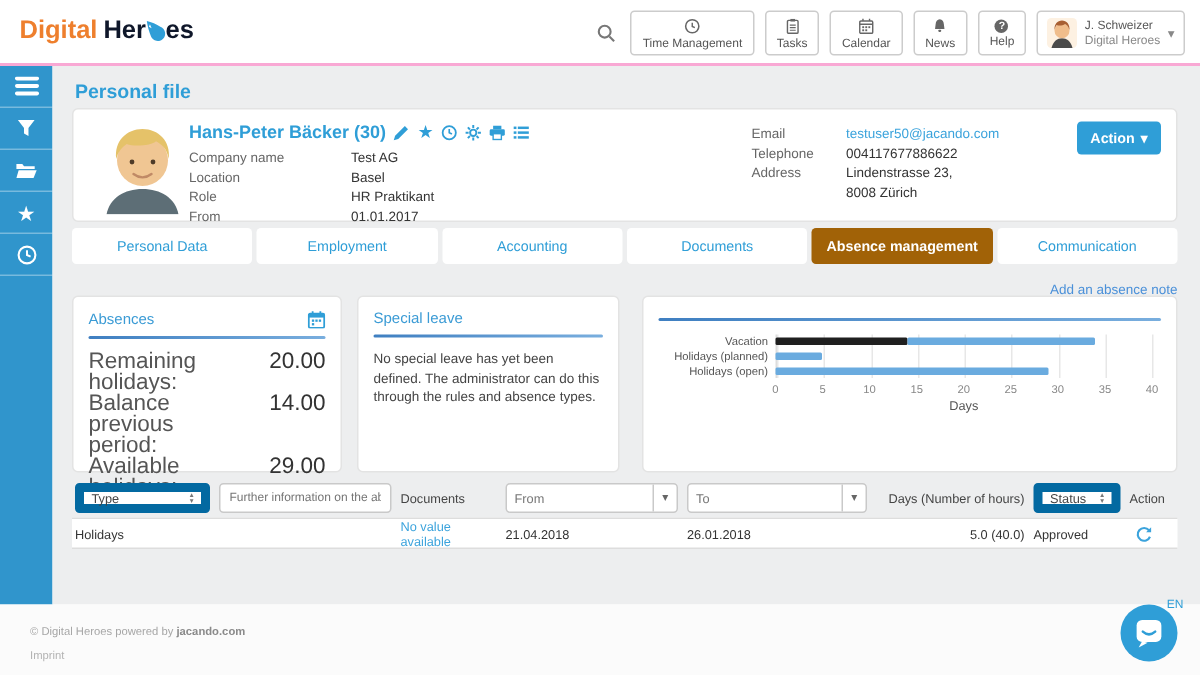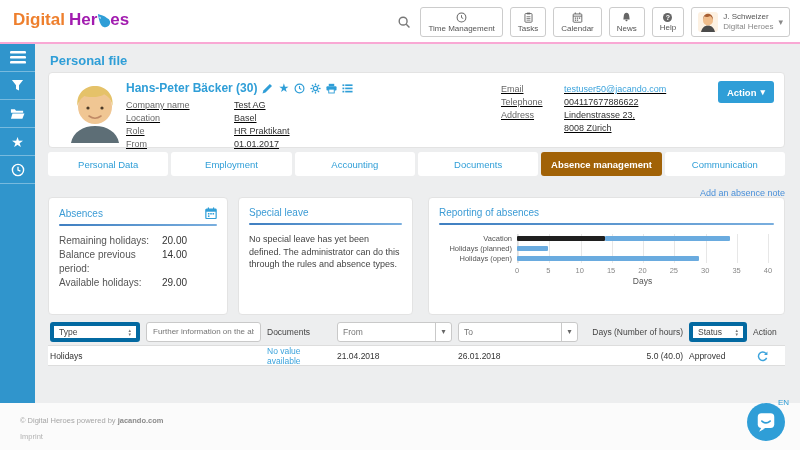--- a/index.html
+++ b/index.html
@@ -5,21 +5,21 @@
   * { margin:0; padding:0; box-sizing:border-box; }
   html,body { width:800px; height:450px; overflow:hidden; background:#fff;
     font-family:"Liberation Sans", sans-serif; }
   body { position:relative; }
 
   
   .header { position:absolute; top:0; left:0; width:800px; height:44px; background:#fff;
     border-bottom:2px solid #f9a8d4; z-index:5; }
   .logo { position:absolute; left:13px; top:10px; font-size:17px; font-weight:bold; display:flex; align-items:center; }
   .logo .p1 { color:#ee7f2d; margin-right:4px; }
-  .logo .p2 { color:#a21caf; }
+  .logo .p2 { color:#0f172a; }
   .logo .comet { width:15px; height:15px; margin:0 -1px; }
   .hnav { position:absolute; right:10px; top:7px; height:30px; display:flex; align-items:center; gap:7px; }
   .search-ic { width:14px; height:14px; margin-right:2px; cursor:pointer; }
   .hbtn { border:1px solid #ccc; border-radius:3px; background:#fff; height:30px; padding:3px 7px;
     display:flex; flex-direction:column; align-items:center; justify-content:center; gap:1px; cursor:pointer; }
   .hbtn .lbl { font-size:8px; color:#555; white-space:nowrap; }
   .help-circle { width:9px; height:9px; border-radius:50%; background:#666; color:#fff; font-size:7px;
     font-weight:bold; line-height:9px; text-align:center; }
   .uchip { border:1px solid #ccc; border-radius:3px; height:30px; padding:2px 6px; display:flex;
     align-items:center; gap:5px; cursor:pointer; }
@@ -37,21 +37,21 @@
   .content { position:absolute; left:35px; top:44px; width:765px; height:359px; background:#edeeef; }
   .page-title { position:absolute; left:15px; top:9px; color:#2f9ed7; font-size:13px; font-weight:bold; }
 
   .card { background:#fff; border:1px solid #e3e3e3; border-radius:4px; position:absolute; }
   .profile-card { left:13px; top:28px; width:737px; height:76px; }
   .avatar { position:absolute; left:14px; top:6px; width:64px; height:64px; border-radius:3px; overflow:hidden; }
   .pname-row { position:absolute; left:77px; top:8px; display:flex; align-items:center; gap:5px; }
   .pname { color:#2f9ed7; font-size:12px; font-weight:bold; }
   .pico { width:11px; height:11px; cursor:pointer; }
   .pstar { color:#2f9ed7; font-size:12px; line-height:11px; cursor:pointer; }
-  .fields { position:absolute; top:26px; font-size:9px; line-height:13px;text-decoration:underline; }
+  .fields { position:absolute; top:26px; font-size:9px; line-height:13px; }
   .f-left { left:77px; }
   .f-right { left:452px; top:10px; }
   .fields .row { display:flex; }
   .f-left .lab { width:108px; color:#666; }
   .f-right .lab { width:63px; color:#666; }
   .fields .val { color:#333; }
   .fields a.val { color:#3ba3dc; text-decoration:none; }
   .action-btn { position:absolute; right:10px; top:8px; height:22px; background:#2f9ed7; color:#fff;
     border:none; border-radius:3px; font-size:9.5px; font-weight:bold; padding:0 9px; cursor:pointer;
     display:flex; align-items:center; gap:4px; font-family:inherit; }
@@ -63,21 +63,21 @@
   .tab.active { background:#a16207; color:#fff; font-weight:bold; }
 
   .add-link { position:absolute; right:15px; top:144px; font-size:9px; color:#4a90d9; text-decoration:none; cursor:pointer; }
 
   .absences-card { left:13px; top:153px; width:180px; height:118px; padding:9px 10px; }
   .special-card { left:203px; top:153px; width:175px; height:118px; padding:9px 10px; }
   .report-card  { left:393px; top:153px; width:357px; height:118px; padding:9px 10px; }
   .card-title-row { display:flex; justify-content:space-between; align-items:center; }
   .card-title { color:#3b9bd5; font-size:10px; }
   .card-underline { height:2px; background:linear-gradient(90deg,#3f7fc1,#79aede); margin:5px 0 8px; border-radius:1px; }
-  .kv { display:flex; font-size:10px; line-height:14px; color:#555; }
+  .kv { display:flex; font-size:15px; line-height:14px; color:#555;justify-content:space-between; }
   .kv .k { width:103px; }
   .kv .v { color:#333; }
   .special-text { font-size:9px; color:#444; line-height:1.4; }
   .cal-ic { width:12px; height:12px; cursor:pointer; }
 
   
   .chart-area { position:relative; margin-top:2px; }
   .grid-overlay { position:absolute; left:78px; right:6px; top:1px; height:29px; border-left:1px solid #ddd; }
   .gridline { position:absolute; top:0; bottom:0; width:1px; background:#e7e7e7; }
   .chart-rows { position:relative; z-index:1; }
@@ -87,21 +87,21 @@
   .chart-bar { height:5px; border-radius:1px; }
   .chart-ticks { position:relative; margin:3px 6px 0 78px; height:9px; }
   .chart-ticks span { position:absolute; transform:translateX(-50%); font-size:7.5px; color:#888; }
   .chart-xlabel { margin:1px 6px 0 78px; text-align:center; font-size:8.5px; color:#555; }
 
   
   .abs-table { position:absolute; left:13px; top:274px; width:737px; font-size:8.5px; }
   .tgrid { display:grid; grid-template-columns:90px 115px 64px 115px 120px 1fr 58px 30px; column-gap:6px; align-items:center; }
   .filter-row { height:27px; padding:0 2px; }
   .colhead { color:#444; font-size:8.5px; }
-  .sel { background:#fff; border:4px solid #0369a1; border-radius:3px; height:20px; display:flex;
+  .sel { background:#fff; border:6px solid #0369a1; border-radius:3px; height:20px; display:flex;
     align-items:center; justify-content:space-between; padding:0 5px; color:#444; cursor:pointer; }
   .spinner { display:flex; flex-direction:column; color:#777; font-size:5px; line-height:4px; }
   .dinput { background:#fff; border:1px solid #c9c9c9; border-radius:3px; height:20px; display:flex; align-items:stretch; }
   .dinput input { border:none; outline:none; flex:1; min-width:0; font-size:8.5px; color:#444;
     padding:0 5px; font-family:inherit; background:transparent; }
   .dinput .dd { width:16px; border-left:1px solid #c9c9c9; display:flex; align-items:center;
     justify-content:center; cursor:pointer; color:#666; font-size:8px; }
   .txtinput { background:#fff; border:1px solid #c9c9c9; border-radius:3px; height:20px; width:100%;
     font-size:8px; color:#444; padding:0 6px; outline:none; font-family:inherit; }
   .data-row { background:#fff; border-top:1px solid #ddd; border-bottom:1px solid #ddd; height:21px; padding:0 2px; color:#333; }
@@ -360,23 +360,20 @@
 
   <div class="card special-card">
     <div class="card-title-row">
       <span class="card-title">Special leave</span>
     </div>
     <div class="card-underline"></div>
     <div class="special-text">No special leave has yet been defined. The administrator can do this through the rules and absence types.</div>
   </div>
 
   <div class="card report-card">
-    <div class="card-title-row">
-      <span class="card-title">Reporting of absences</span>
-    </div>
     <div class="card-underline"></div>
     <div class="chart-area">
       <div class="grid-overlay">
           <div class="gridline" style="left: 0%;"></div>
           <div class="gridline" style="left: 12.5%;"></div>
           <div class="gridline" style="left: 25%;"></div>
           <div class="gridline" style="left: 37.5%;"></div>
           <div class="gridline" style="left: 50%;"></div>
           <div class="gridline" style="left: 62.5%;"></div>
           <div class="gridline" style="left: 75%;"></div>

